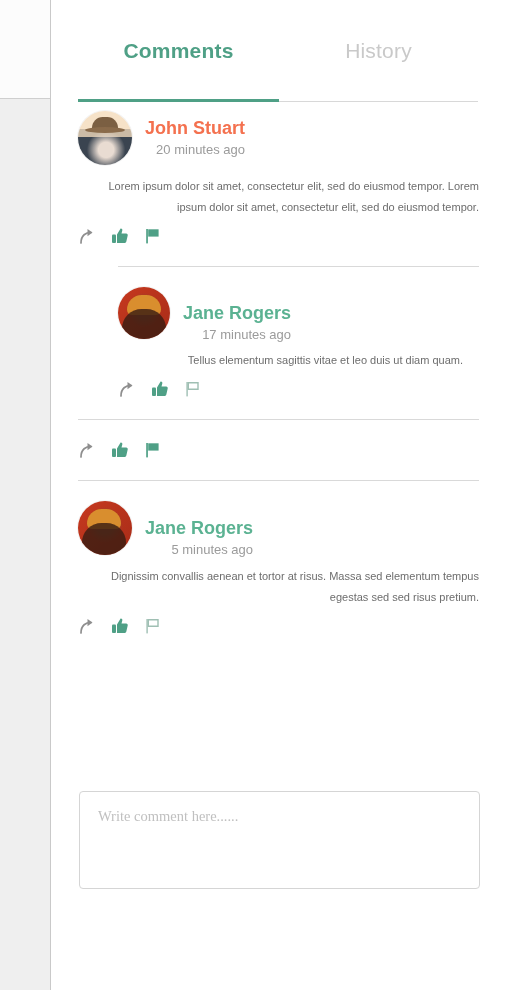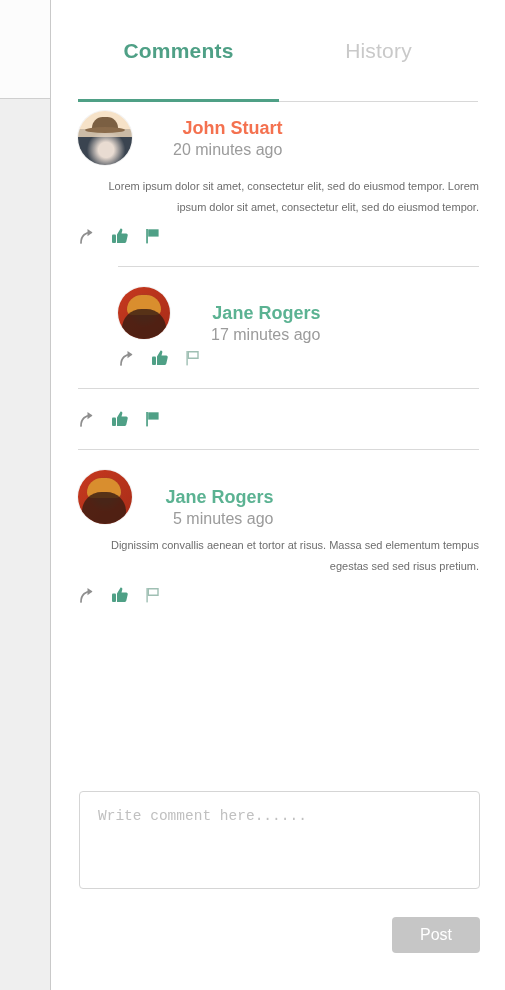--- a/index.html
+++ b/index.html
@@ -67,41 +67,41 @@
   .av-sally { background: linear-gradient(#7fa8c8 0 46%, #9fb9cd 46% 62%, #e3e6e8 62% 100%); }
   .av-sally::before { content:""; position:absolute; left:12px; top:5px; width:30px; height:16px;
       background:#b9b2a4; border-radius:15px 15px 5px 5px; }
   .av-sally::after { content:""; position:absolute; left:15px; top:20px; width:26px; height:8px;
       background:#5b3a3f; border-radius:4px; }
 
   .cmt-ident { margin-left: 13px; }
   .cmt-name { font-size: 18px; font-weight: bold; line-height: 22px; }
   .cmt-name.orange { color: #f4714f; }
   .cmt-name.green  { color: #5bb292; margin-top: 20px; }
-  .cmt-time { font-size: 16px; color: #9b9b9b; line-height: 18px; margin-top: 2px; margin-left: 28px; }
+  .cmt-time { font-size: 13px; color: #9b9b9b; line-height: 18px; margin-top: 2px; }
 
   .cmt-body {
     font-size: 11px; line-height: 21px; color: #6d6d6d;
     margin-top: 10px; width: 401px;
   }
   .cmt.reply .cmt-body { width: 345px; }
 
   .cmt-actions { display: flex; align-items: center; gap: 15px; margin-top: 7px; height: 22px; }
   .act { width: 18px; height: 18px; display: block; cursor: pointer; }
 
   .rule { height: 1px; background: #d9d9d9; }
   .rule.full   { width: 401px; margin: 19px 0 0 0; }
   .rule.inset  { width: 361px; margin: 19px 0 0 40px; }
 
   
   .composer { position: absolute; left: 28px; top: 791px; width: 401px; }
   .comment-box {
     width: 401px; height: 98px; border: 1px solid #d5d5d5; border-radius: 4px;
     background: #fff; padding: 16px 18px;
-    font-family: Liberation Mono, monospace; font-size: 14.5px; color: #14532d;
+    font-family: Liberation Serif, serif; font-size: 14.5px; color: #14532d;
     resize: none; outline: none;
   }
   .comment-box::placeholder { color: #c0c0c0; }
   .post-row { display: flex; justify-content: flex-end; margin-top: 24px; }
   .post-btn {
     width: 88px; height: 36px; border: none; border-radius: 4px;
     background: #c6c6c6; color: #ffffff;
     font-family: "Liberation Sans", sans-serif; font-size: 16px; cursor: pointer;
   }
 </style>
@@ -155,20 +155,21 @@
       </div>
 
       <div class="cmt reply" style="margin-top:19px;">
         <div class="cmt-head">
           <div class="avatar av-jane"></div>
           <div class="cmt-ident">
             <div class="cmt-name green">Jane Rogers</div>
             <div class="cmt-time">17 minutes ago</div>
           </div>
         </div>
+        <div class="cmt-body">Tellus elementum sagittis vitae et leo duis ut diam quam.</div>
         <div class="cmt-actions">
           <svg class="act" viewBox="0 0 18 18">
             <path d="M3 16 C3 8 8 5.5 13 5.5" fill="none" stroke="#8e8e8e" stroke-width="1.7" stroke-linecap="round"></path>
             <path d="M9.5 2 L14.5 5.6 L9.5 9.2 Z" fill="#8e8e8e"></path>
           </svg>
           <svg class="act" viewBox="0 0 18 18">
             <rect x="1" y="7.5" width="4" height="8.5" rx="1" fill="#4fa086"></rect>
             <path d="M6 16 V7.6 L9.6 1.6 C10.8 1.4 11.6 2.4 11.3 3.6 L10.5 6.6 H15.2 C16.3 6.6 17 7.6 16.7 8.6 L15.4 14.2 C15.2 15.3 14.4 16 13.4 16 Z" fill="#4fa086"></path>
           </svg>
           <svg class="act" viewBox="0 0 18 18">
@@ -220,19 +221,16 @@
             <rect x="2.4" y="2" width="1.4" height="14.4" fill="#9fbfb3"></rect>
             <path d="M4.3 2.7 H14 V9.2 H4.3 Z" fill="none" stroke="#9fbfb3" stroke-width="1.4"></path>
           </svg>
         </div>
       </div>
 
     </div>
 
     <div class="composer">
       <textarea class="comment-box" placeholder="Write comment here......" style=""></textarea>
-      <div class="post-row">
-        <button class="post-btn">Post</button>
-      </div>
     </div>
 
   </div>
 </div>
 
 </body></html>

